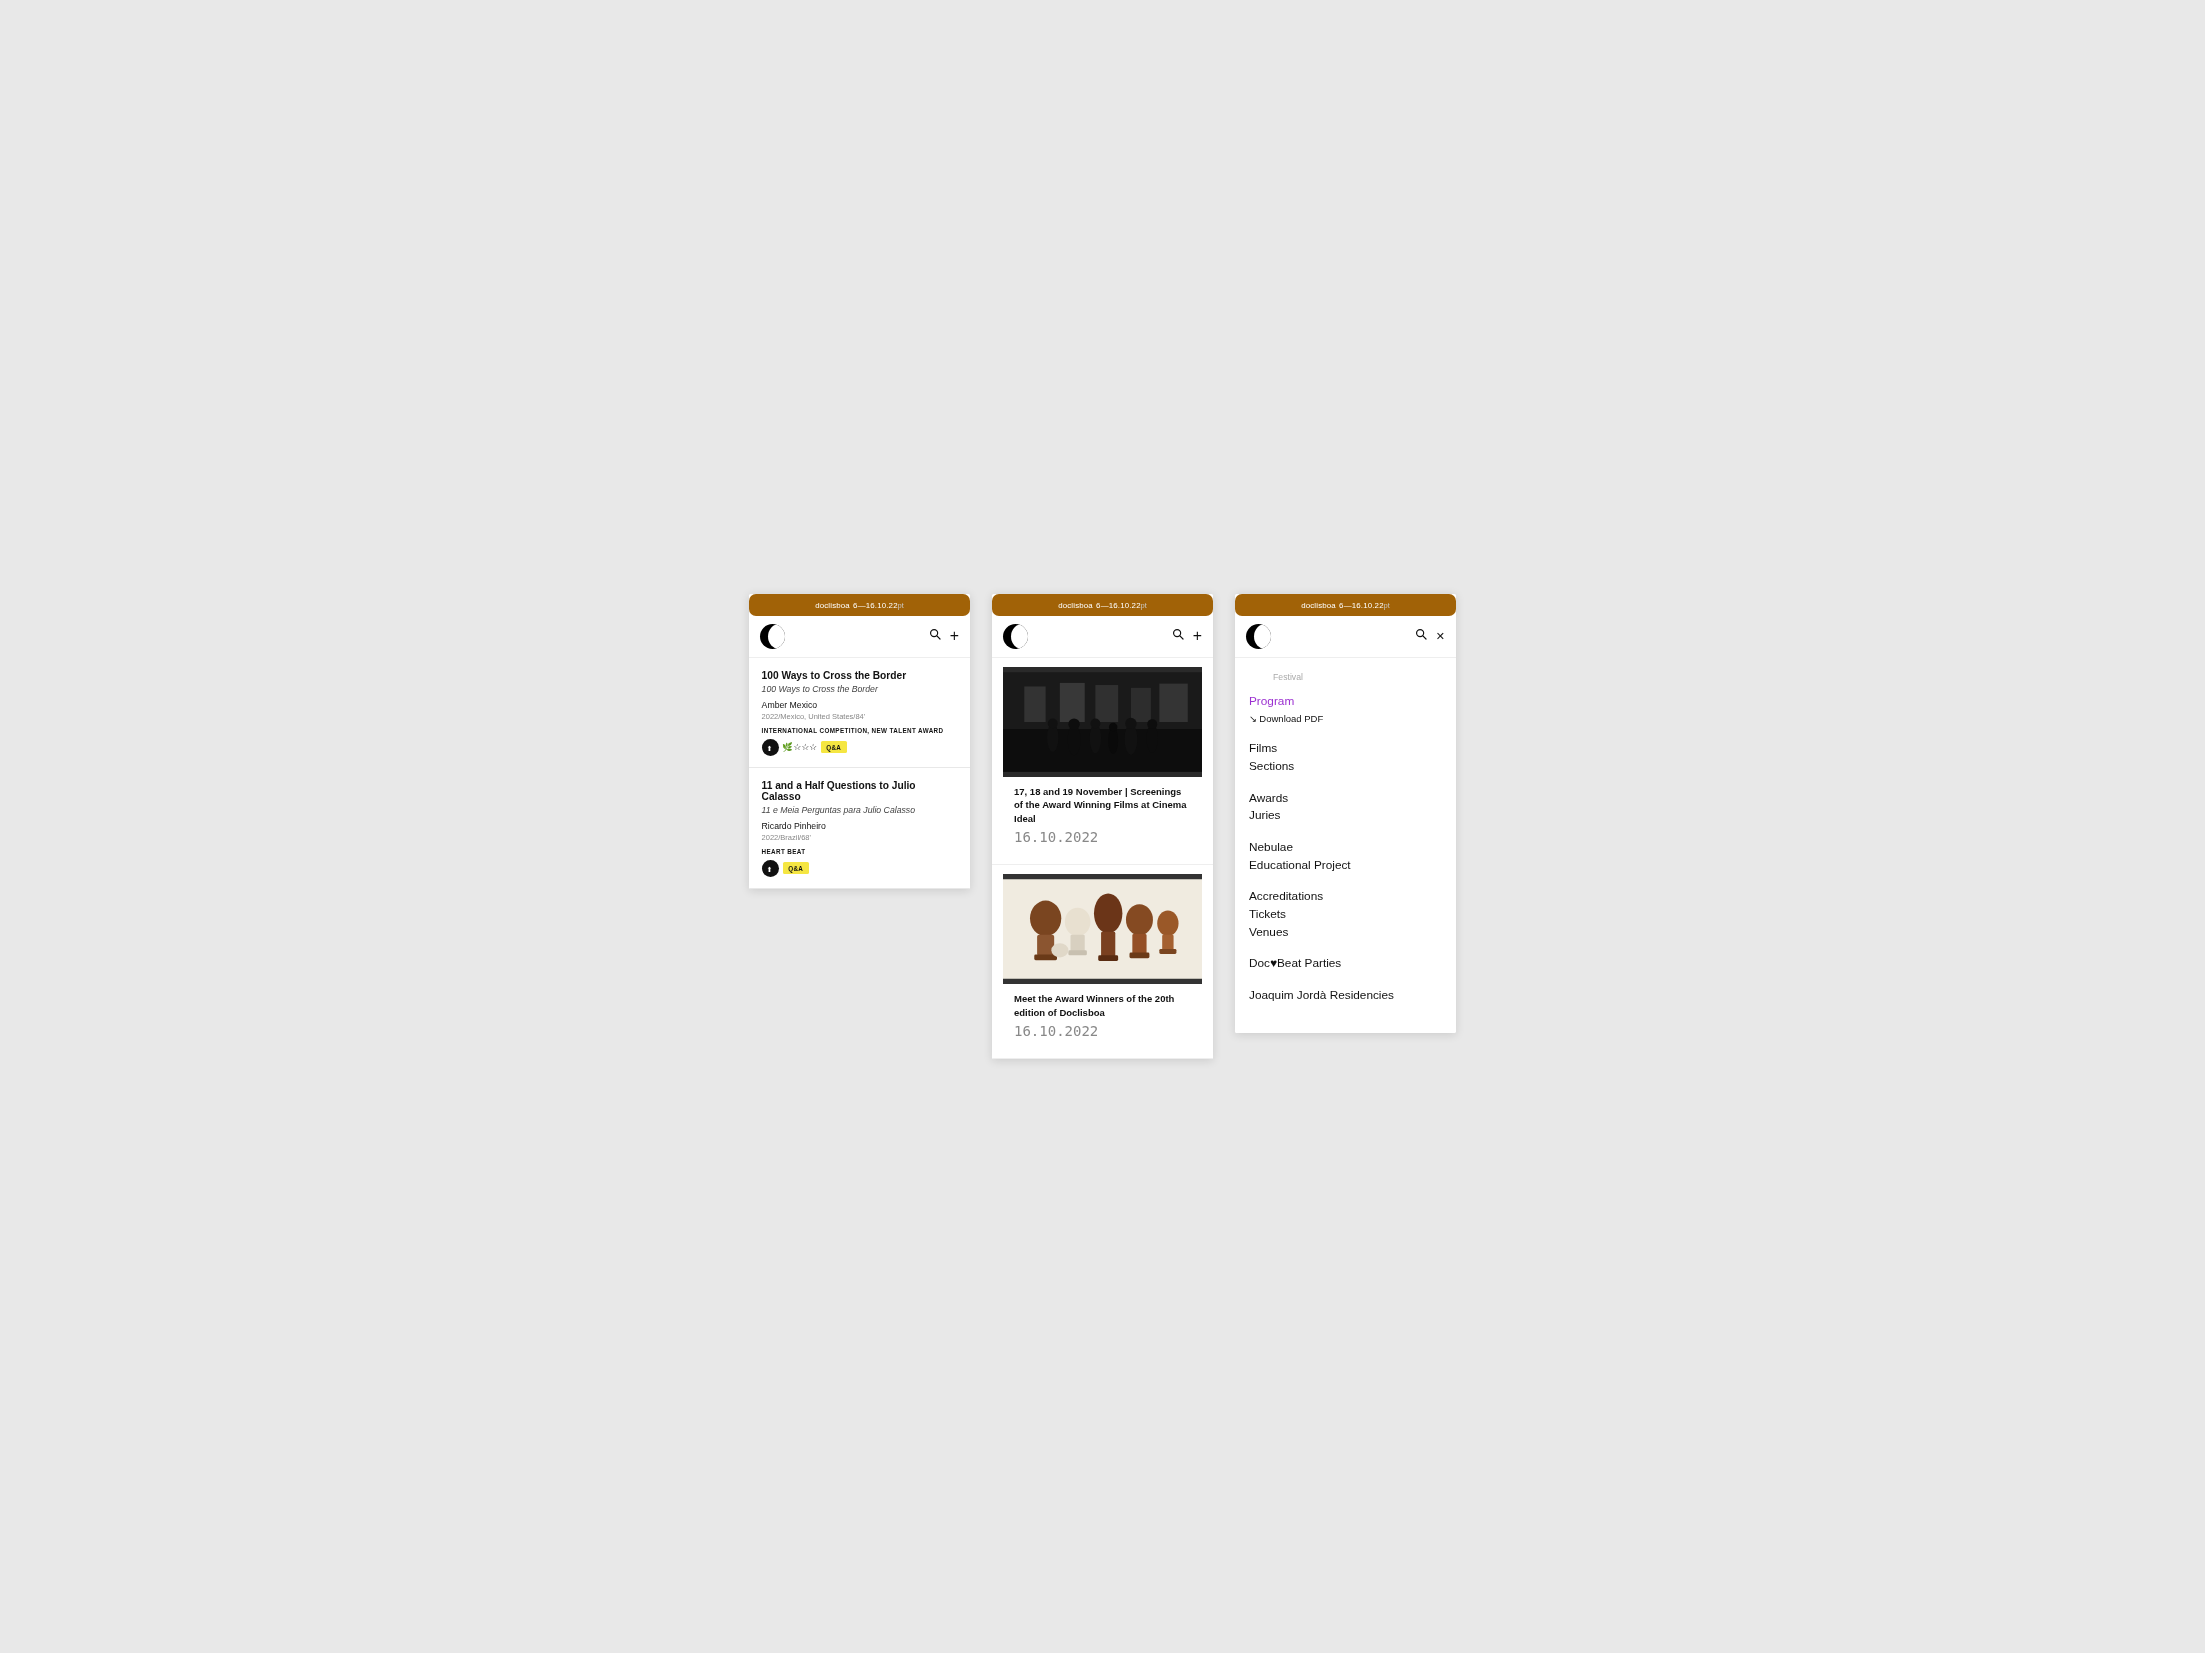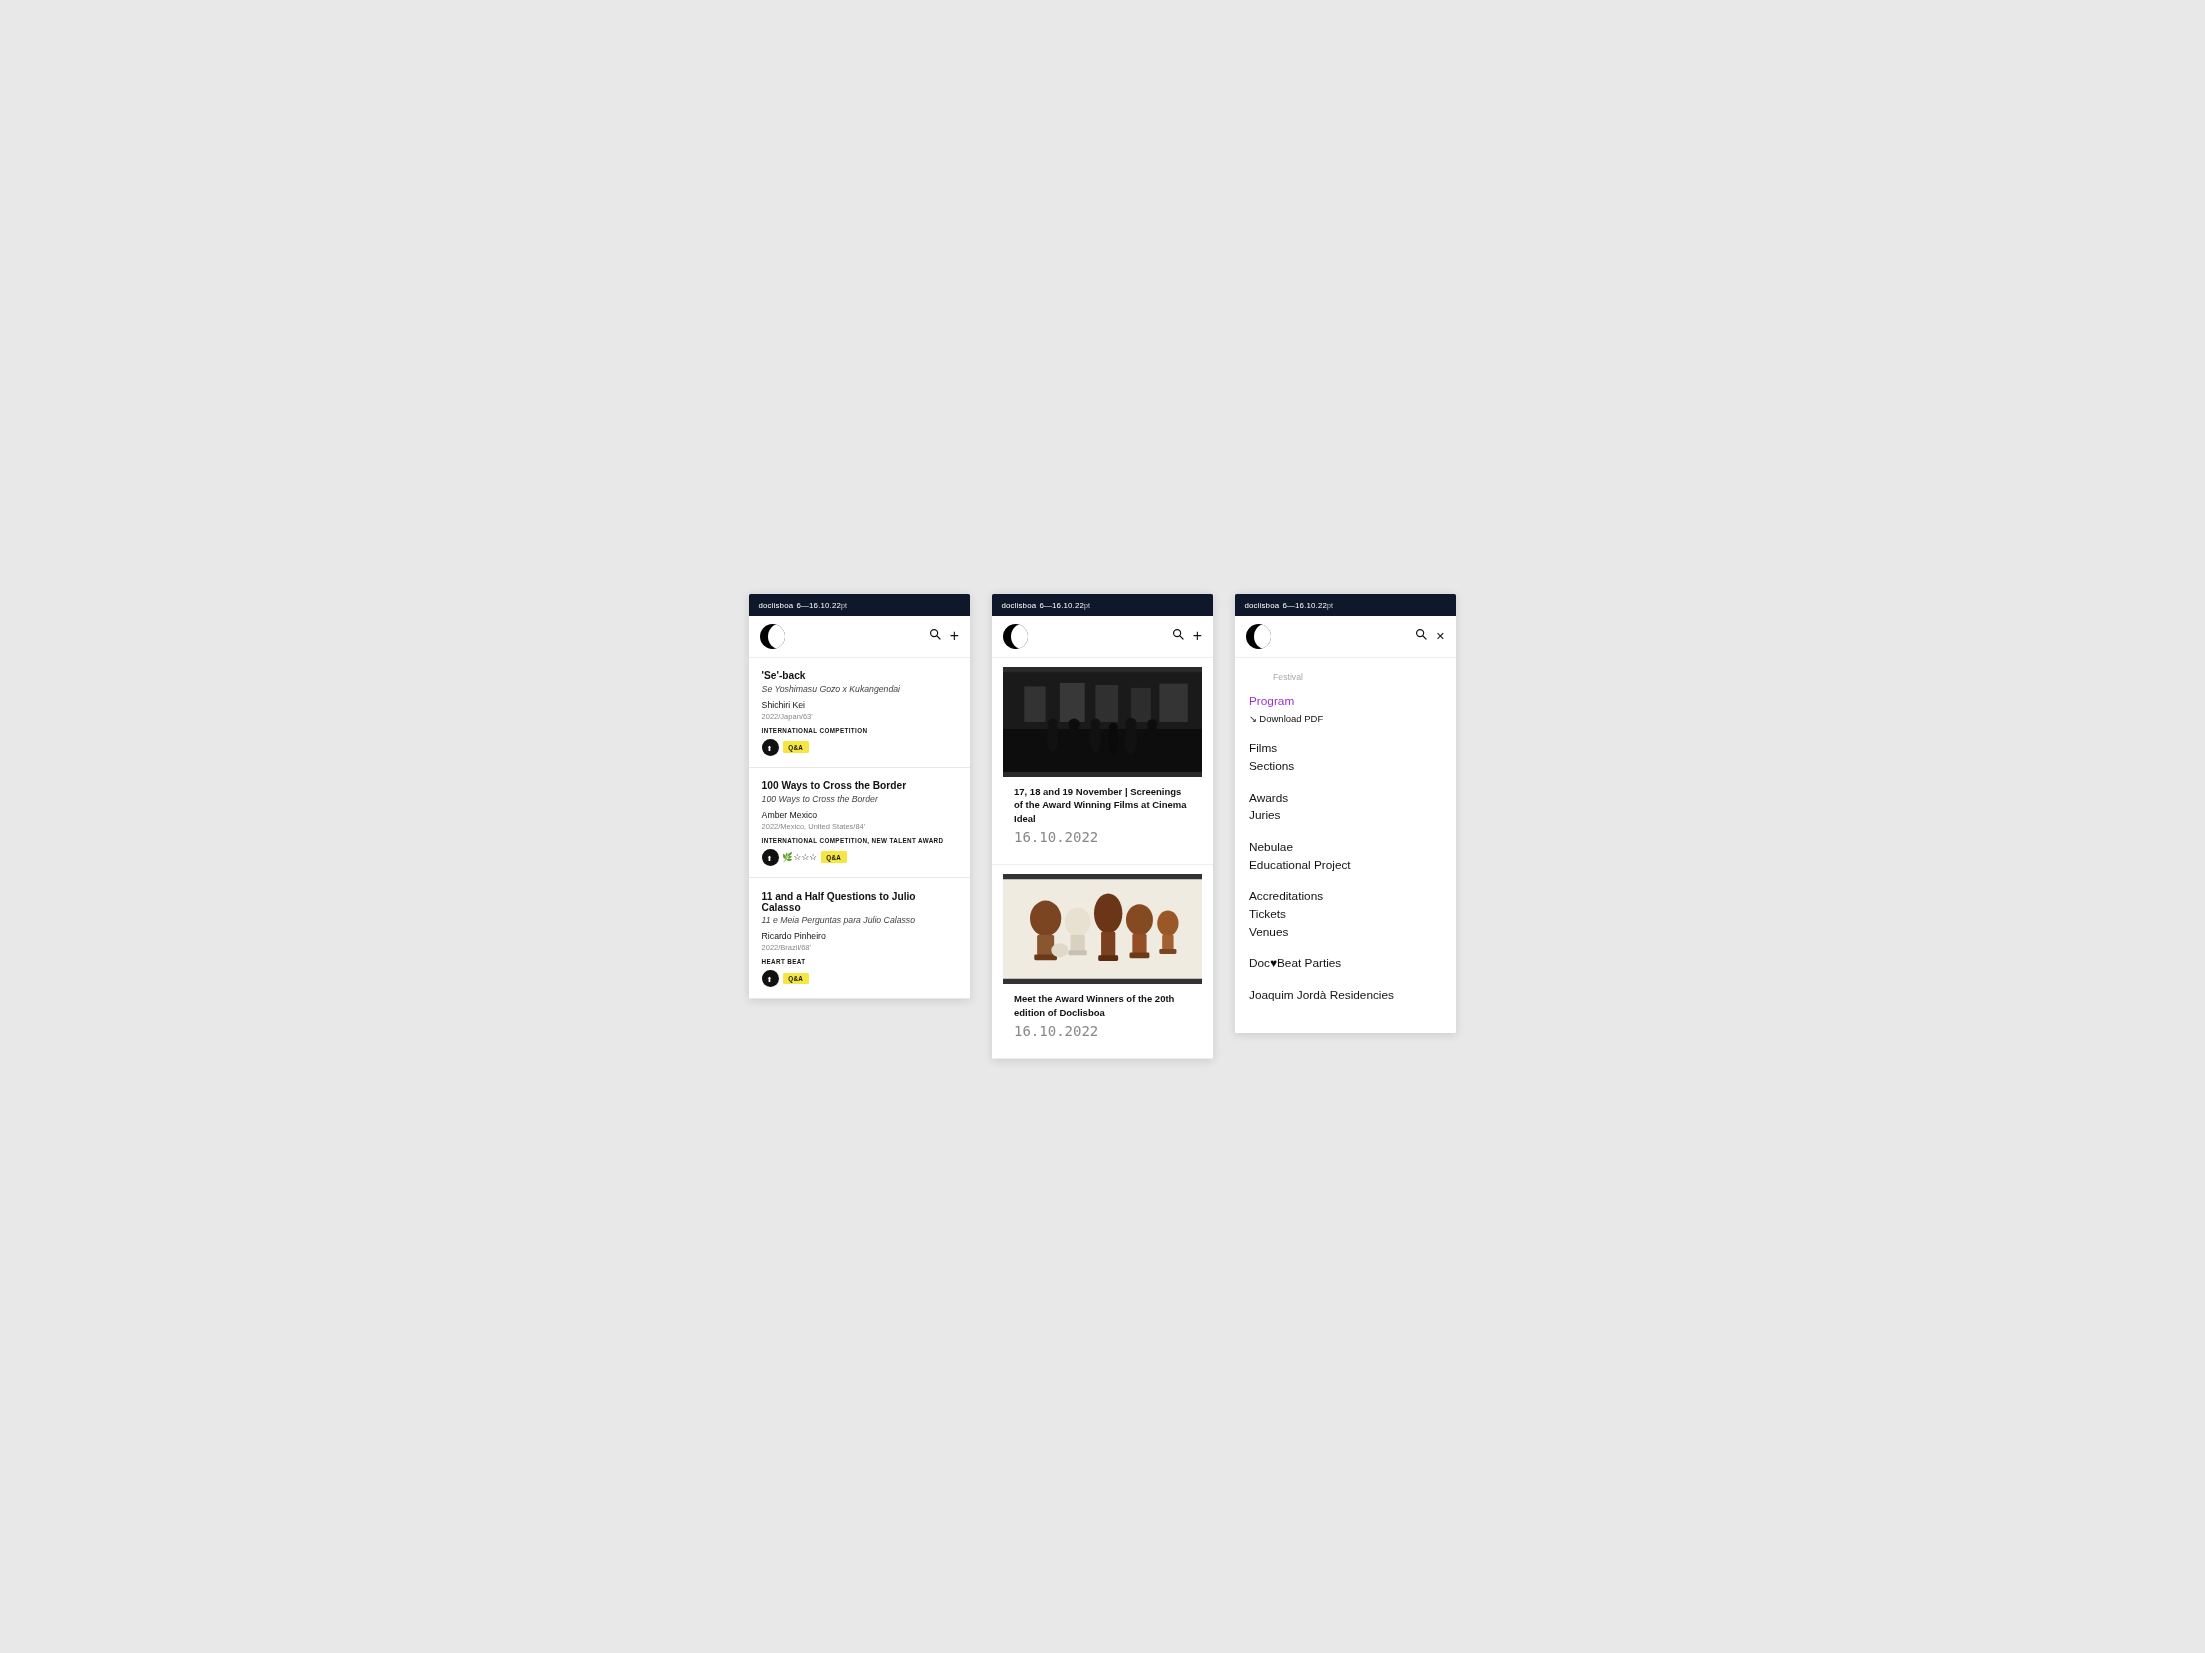--- a/index.html
+++ b/index.html
@@ -23,29 +23,30 @@
     .screen {
       background: #ffffff;
       width: 221px;
       border-radius: 1.6px;
       overflow: hidden;
       box-shadow: 0 1.6px 9.5px rgba(0,0,0,0.12);
     }
 
     
     .screen-header {
-      background: #0f172a;
+      background: #a16207;
       color: #ffffff;
       display: flex;
       align-items: center;
-      justify-content: flex-start;
+      justify-content: center;
       padding: 6.3px 9.5px;
       font-size: 7.9px;
       font-weight: 500;
       letter-spacing: 0.02em;
+      border-radius: 7px;
     }
 
     .header-left {
       display: flex;
       align-items: center;
       gap: 3.2px;
     }
 
     .header-right {
       font-size: 7px;
@@ -278,35 +279,20 @@
             <circle cx="6.5" cy="6.5" r="4.5" stroke="#111" stroke-width="1.5"></circle>
             <line x1="10" y1="10" x2="14" y2="14" stroke="#111" stroke-width="1.5" stroke-linecap="round"></line>
           </svg>
         </span>
         <span class="nav-icon" style="font-size:15.8px; font-weight:300;">+</span>
       </div>
     </div>
 
     <div class="film-list">
 
-      <div class="film-item">
-        <div class="film-title">'Se'-back</div>
-        <div class="film-original-title">Se Yoshimasu Gozo x Kukangendai</div>
-        <div class="film-director">Shichiri Kei</div>
-        <div class="film-meta">2022/Japan/63'</div>
-        <div class="film-section">INTERNATIONAL COMPETITION</div>
-        <div class="film-badges">
-          <div class="badge-circle">
-            <svg viewBox="0 0 14 14" fill="white">
-              <text x="2" y="11" font-size="9" fill="white">⬆</text>
-            </svg>
-          </div>
-          <span class="badge-qa">Q&amp;A</span>
-        </div>
-      </div>
 
       <div class="film-item">
         <div class="film-title">100 Ways to Cross the Border</div>
         <div class="film-original-title">100 Ways to Cross the Border</div>
         <div class="film-director">Amber Mexico</div>
         <div class="film-meta">2022/Mexico, United States/84'</div>
         <div class="film-section">INTERNATIONAL COMPETITION, NEW TALENT AWARD</div>
         <div class="film-badges">
           <div class="badge-circle">
             <svg viewBox="0 0 14 14" fill="white">

